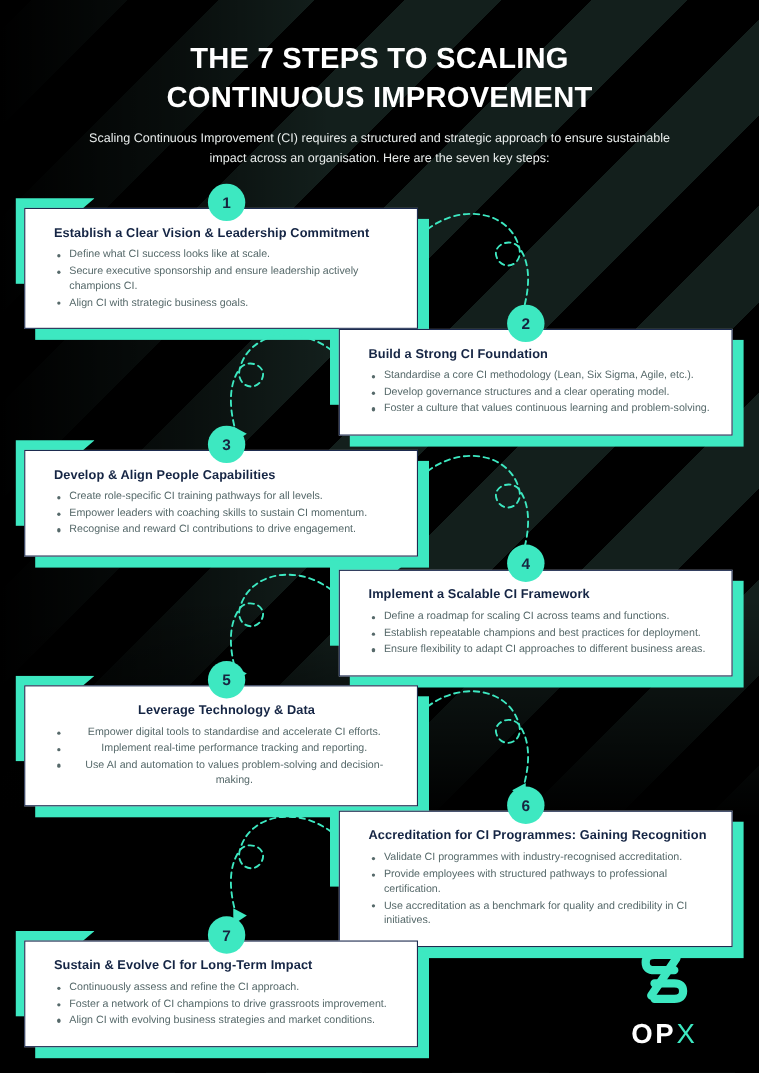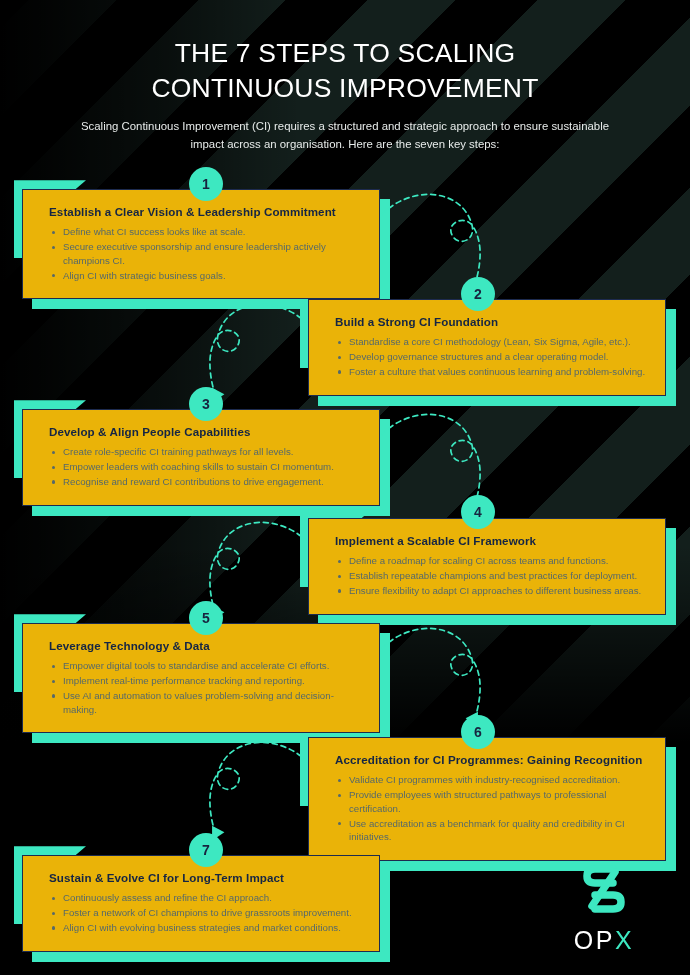--- a/index.html
+++ b/index.html
@@ -52,21 +52,21 @@
   
   .header {
     position: relative;
     z-index: 5;
     padding: 36px 58px 0 58px;
     text-align: center;
   }
   .title {
     color: #ffffff;
     font-size: 26.5px;
-    font-weight: normal;
+    font-weight: bold;
     line-height: 1.32;
     letter-spacing: 0.2px;
   }
   .subtitle {
     margin-top: 12px;
     color: #e8eceb;
     font-size: 11.4px;
     line-height: 1.55;
     padding: 0 14px;
   }
@@ -105,21 +105,21 @@
     width: 72px;
     height: 78px;
     background: #3de8c1;
     z-index: 2;
     clip-path: polygon(0 0, 100% 0, 72% 22%, 26% 22%, 26% 100%, 0 100%);
   }
 
   .card {
     position: relative;
     z-index: 3;
-    background: #eab308;
+    background: #ffffff;
     border: 1.4px solid #1d2b4f;
     padding: 14px 16px 15px 26px;
     min-height: 92px;
   }
 
   .card-title {
     color: #152544;
     font-size: 11.6px;
     font-weight: bold;
     line-height: 1.3;
@@ -181,21 +181,21 @@
     width: 104px;
     text-align: center;
   }
   .logo-word {
     margin-top: 6px;
     font-size: 25px;
     letter-spacing: 2.5px;
     font-weight: 300;
     line-height: 1;
   }
-  .logo-op { color: #ffffff; }
+  .logo-op { color: #ffffff; font-weight: bold; }
   .logo-x  { color: #3de8c1; }
 </style>
 </head>
 <body>
 
 <div id="poster">
 
   <div class="bg-stripes"></div>
   <div class="bg-fade-left"></div>
   <div class="bg-fade-bottom"></div>
@@ -278,21 +278,21 @@
         <div class="card">
           <div class="card-title">Implement a Scalable CI Framework</div>
           <ul class="card-list">
             <li>Define a roadmap for scaling CI across teams and functions.</li>
             <li>Establish repeatable champions and best practices for deployment.</li>
             <li>Ensure flexibility to adapt CI approaches to different business areas.</li>
           </ul>
         </div>
       </div>
       <div class="badge" style="left: 461px; top: 328px;">4</div>
-      <div class="step left" style="top: 456px;">
+      <div class="step left" style="top: 456px; text-align: center;">
         <div class="card-shadow"></div>
         <div class="card-wedge"></div>
         <div class="card">
           <div class="card-title">Leverage Technology &amp; Data</div>
           <ul class="card-list">
             <li>Empower digital tools to standardise and accelerate CI efforts.</li>
             <li>Implement real-time performance tracking and reporting.</li>
             <li>Use AI and automation to values problem-solving and decision-making.</li>
           </ul>
         </div>

